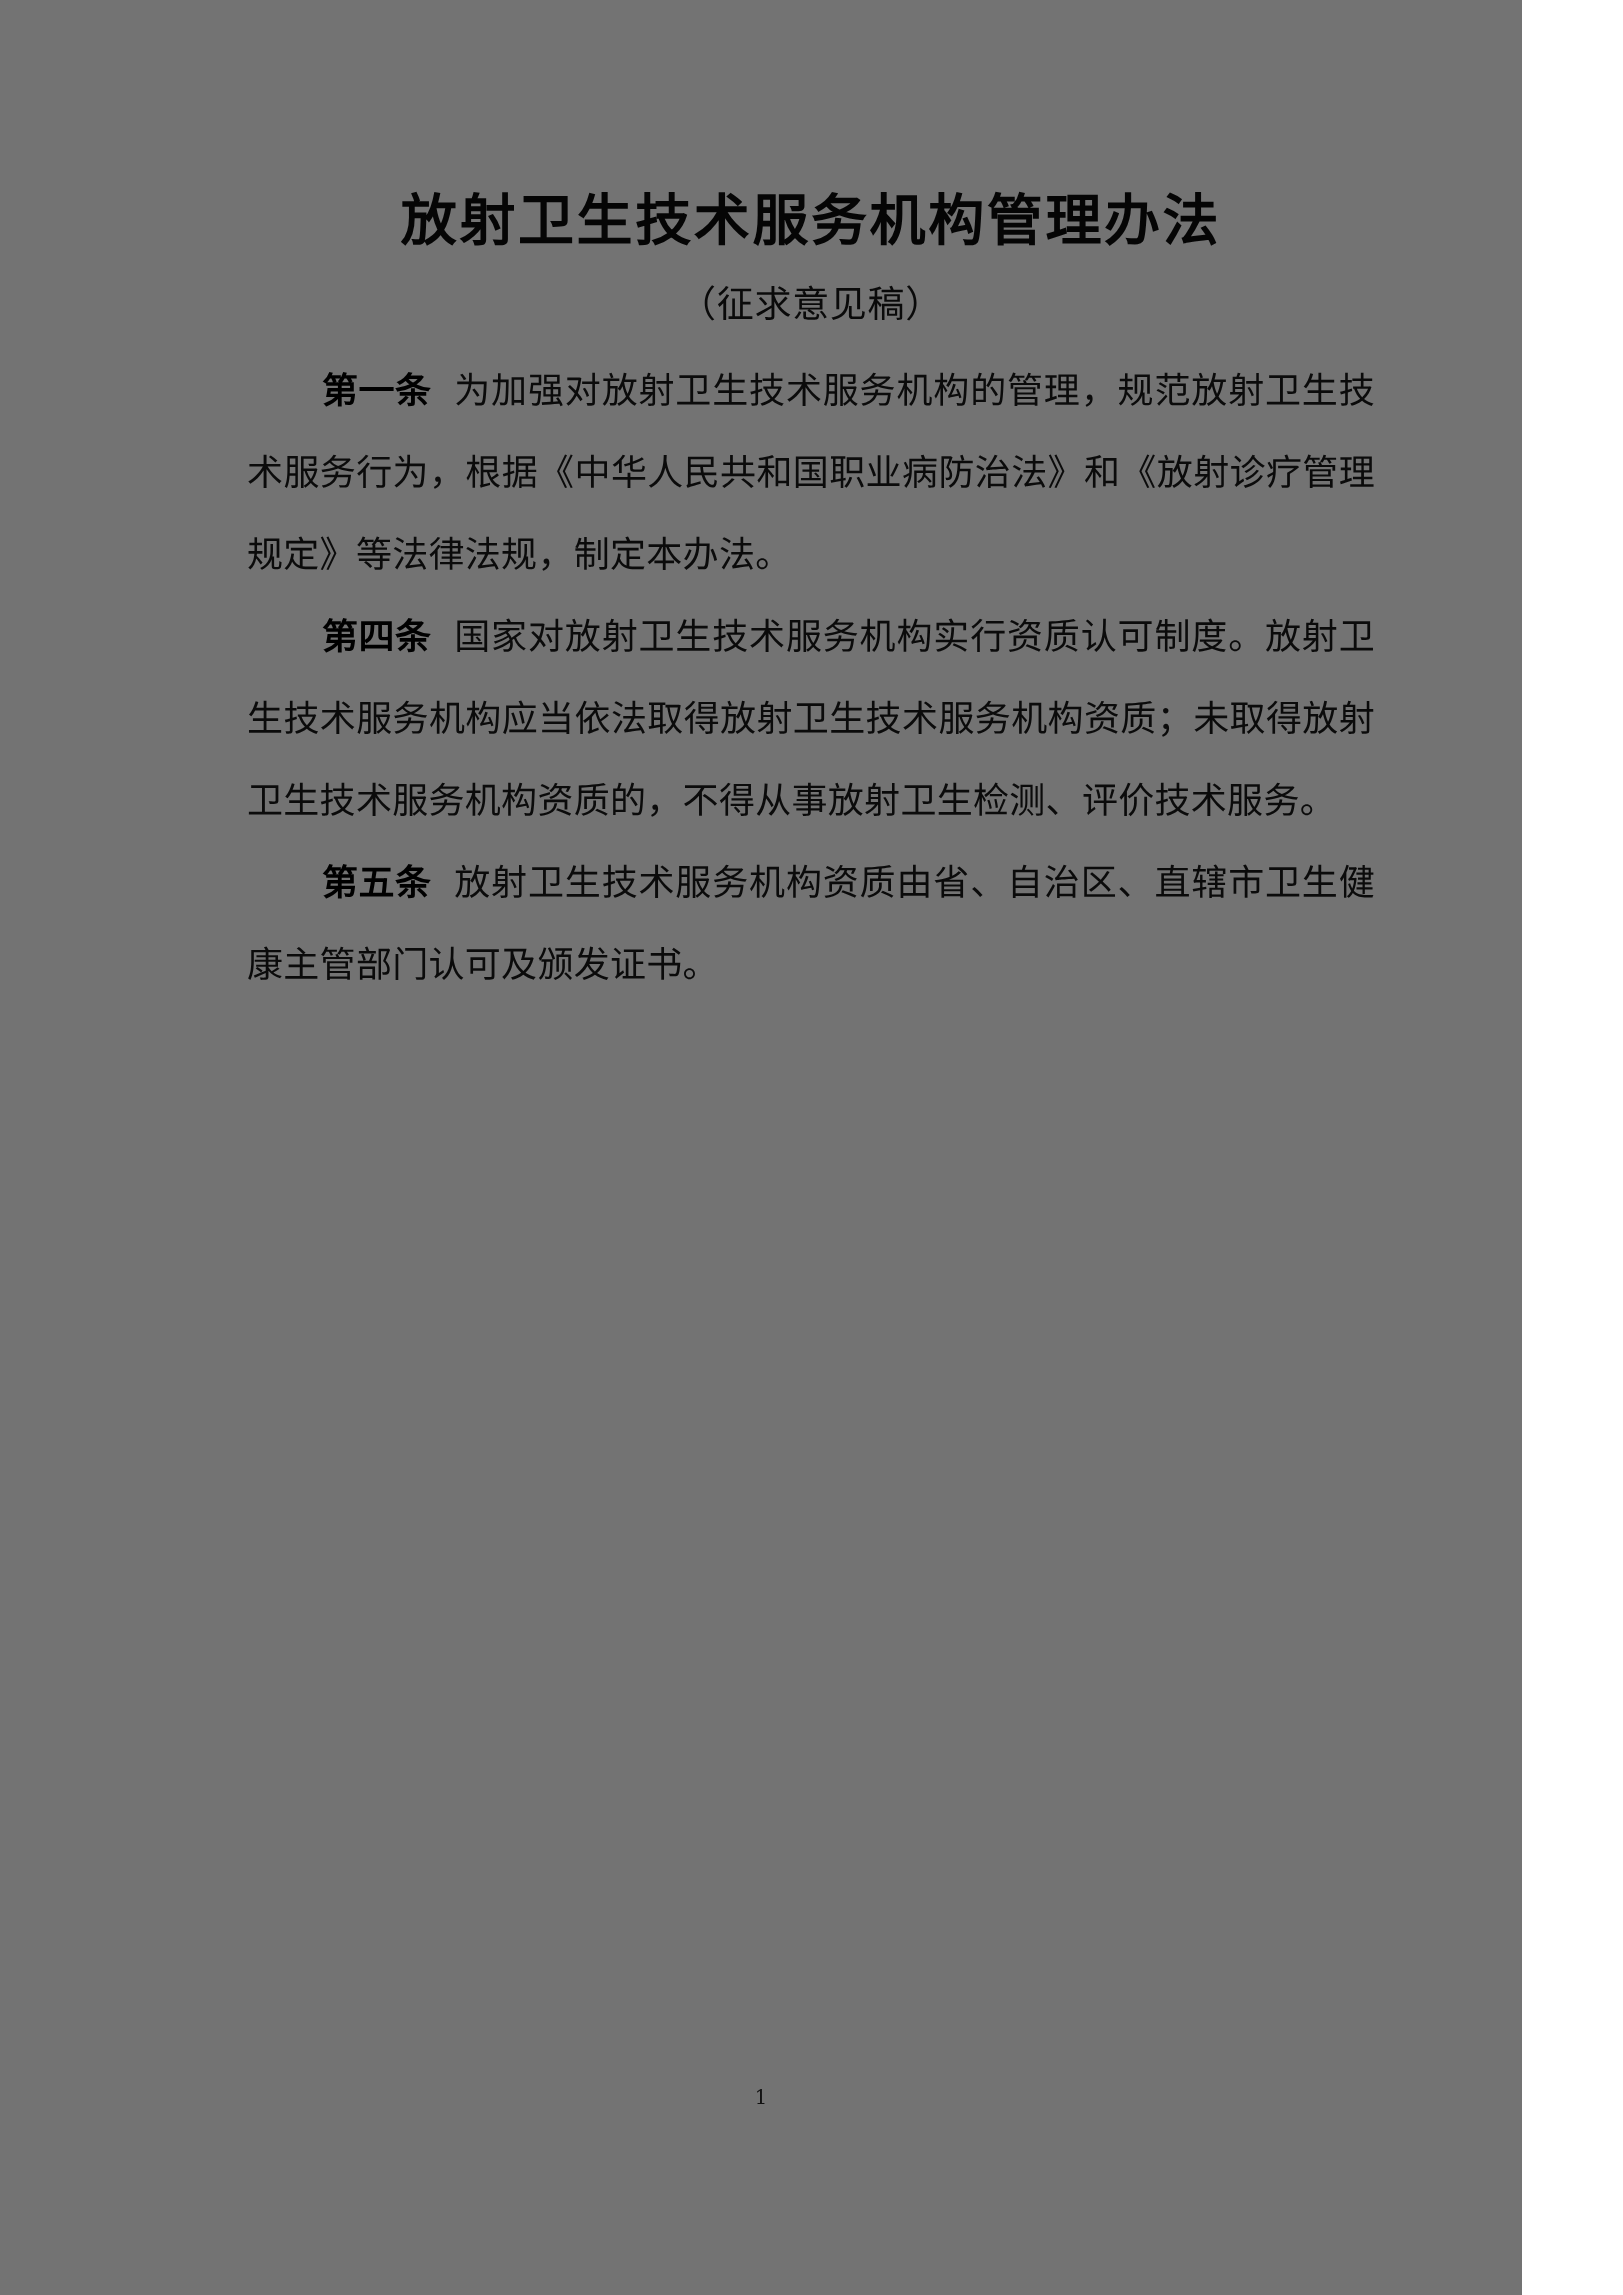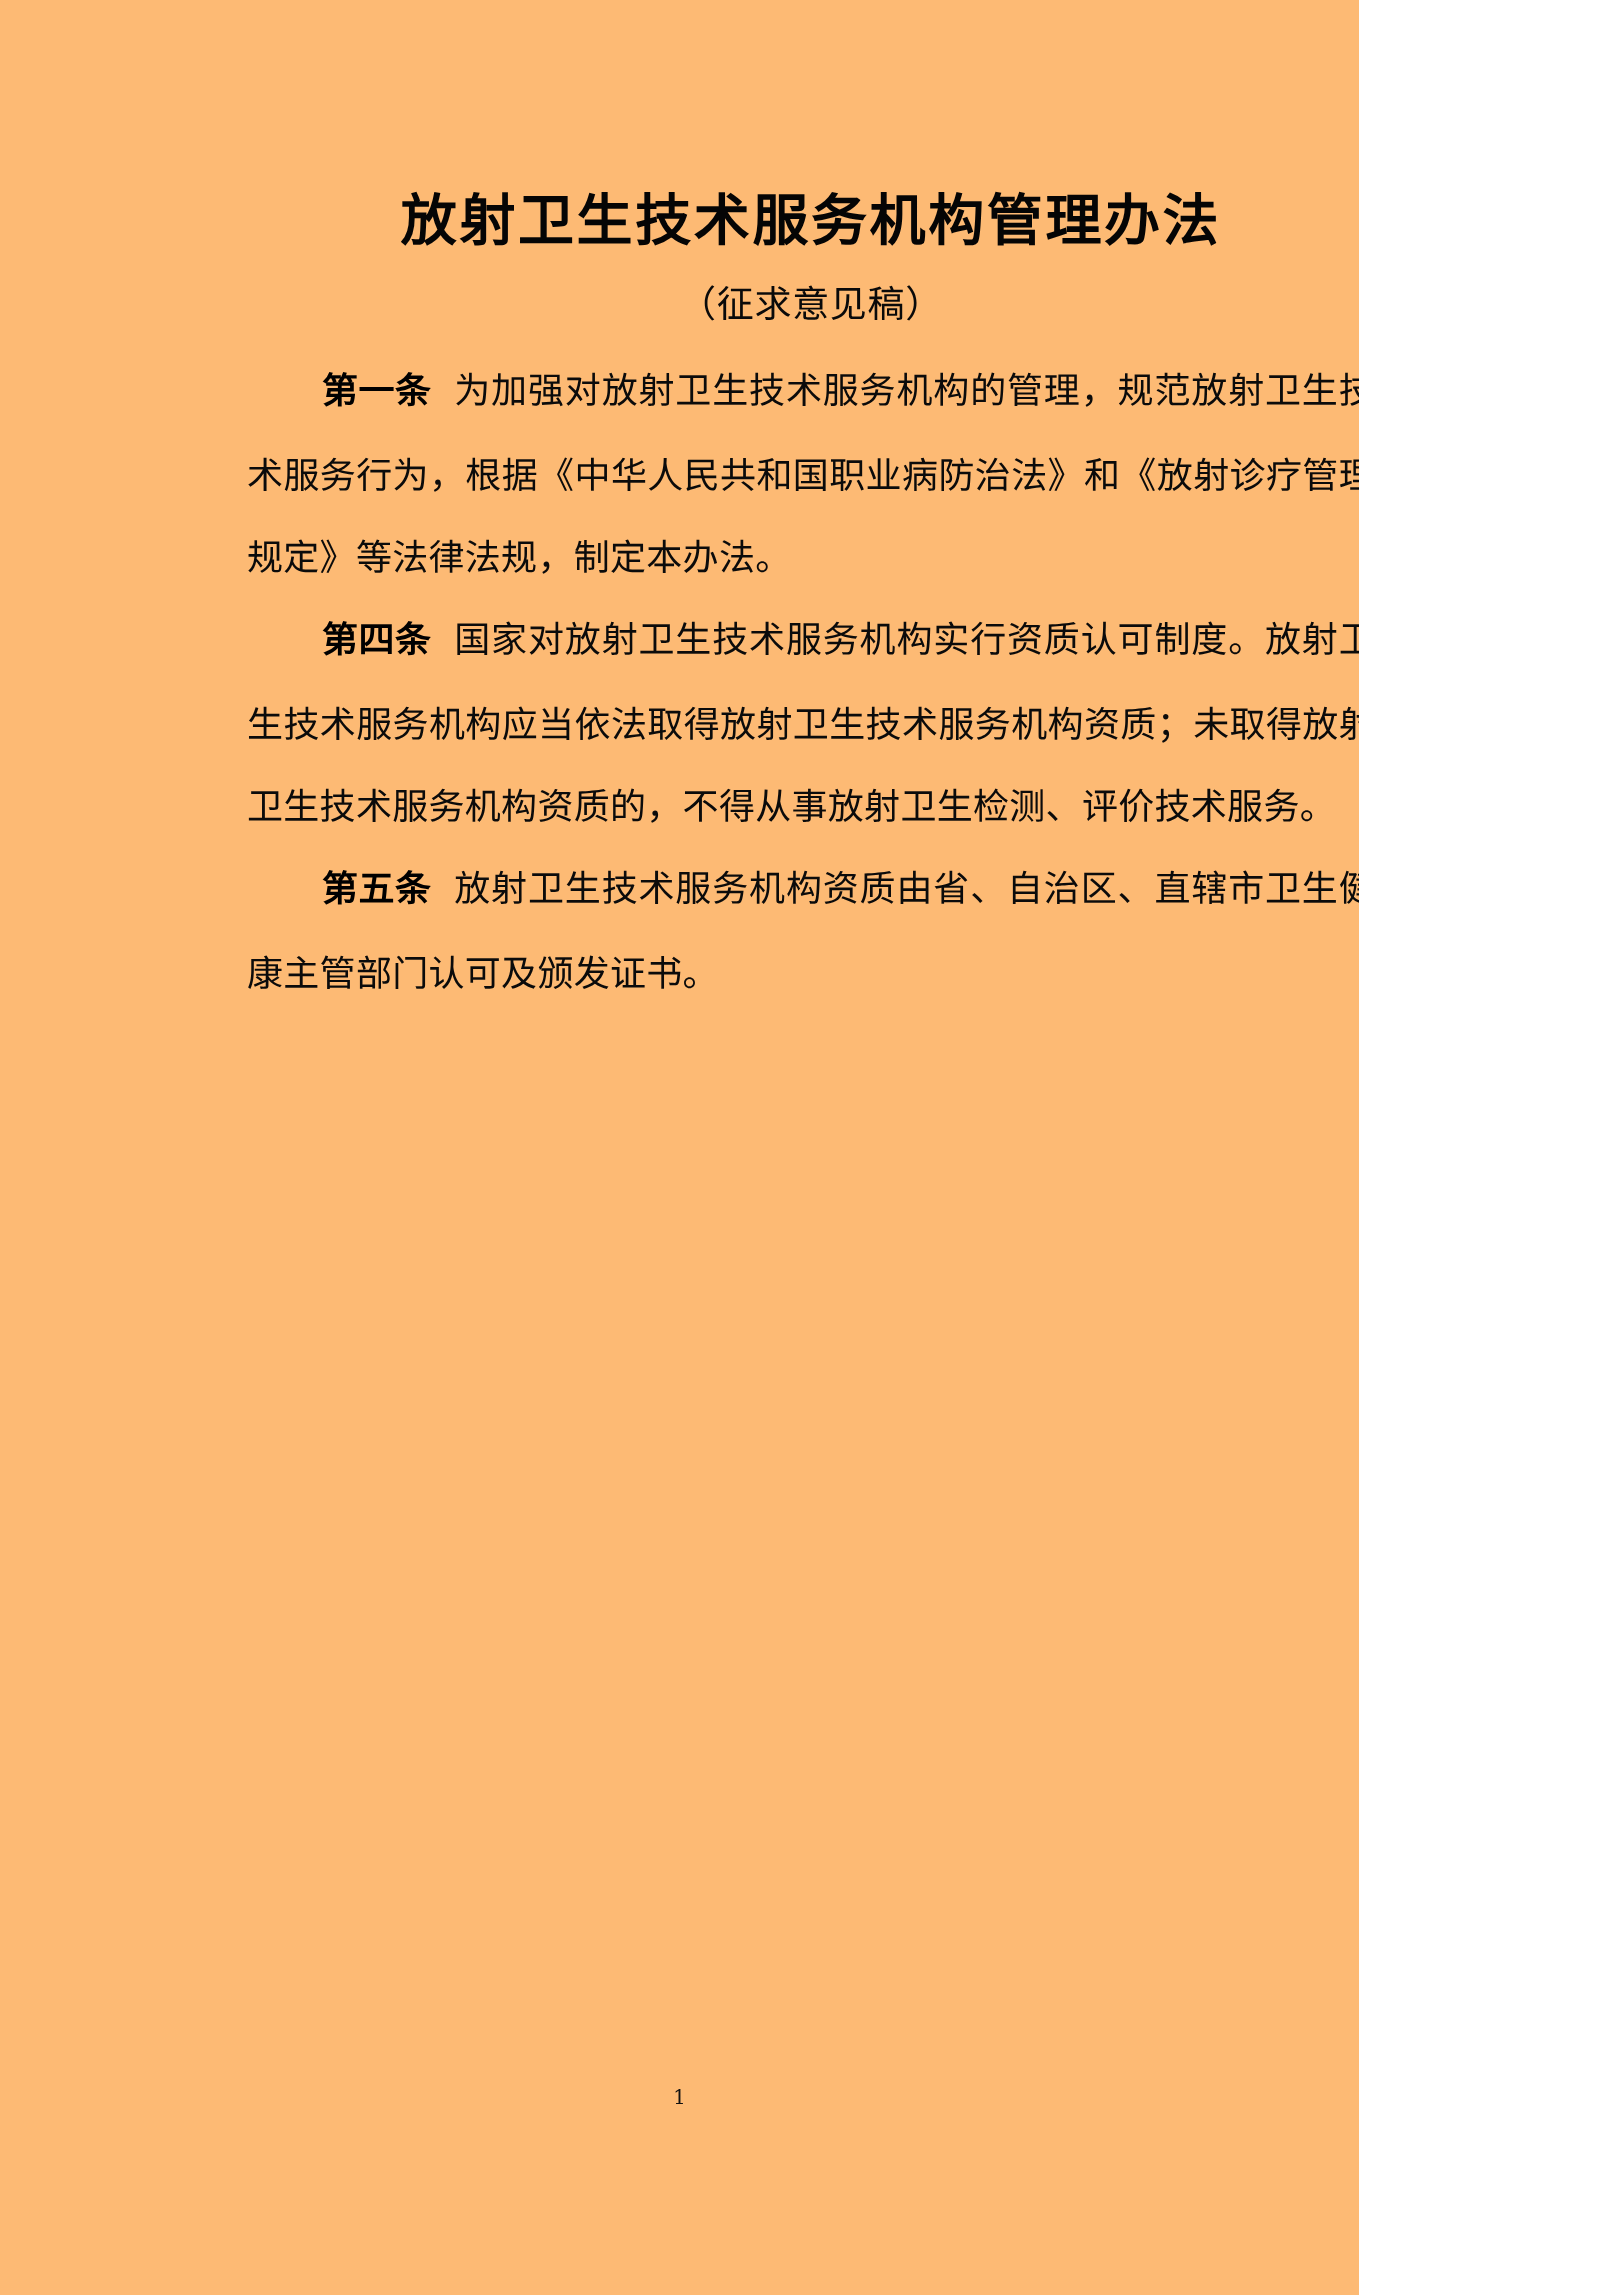--- a/index.html
+++ b/index.html
@@ -7,23 +7,23 @@
     margin: 0;
     padding: 0;
     background: #ffffff;
   }
   body {
     font-family: "DejaVu Serif", "Liberation Serif", serif;
     color: #000000;
   }
   .page {
     position: relative;
-    width: 1359px;
+    width: 1522px;
     height: 2295px;
-    background: #fdba74;
+    background: #737373;
     overflow: hidden;
     box-sizing: border-box;
     padding-left: 36px;
   }
   .content {
     position: absolute;
     left: 247px;
     top: 0;
     width: 1128px;
   }
@@ -78,21 +78,21 @@
     line-height: 82px;
     text-align: justify;
     text-justify: inter-character;
     text-indent: 75px;
     letter-spacing: 0.3px;
     color: #0b0b0b;
     word-break: break-all;
     hanging-punctuation: allow-end;
   }
   .para .art-no {
-    font-family: Liberation Mono, monospace;
+    font-family: Liberation Sans, sans-serif;
     font-weight: 700;
     letter-spacing: 0px;
     color: #000000;
   }
   .para .gap {
     display: inline-block;
     width: 22px;
   }
 
   

